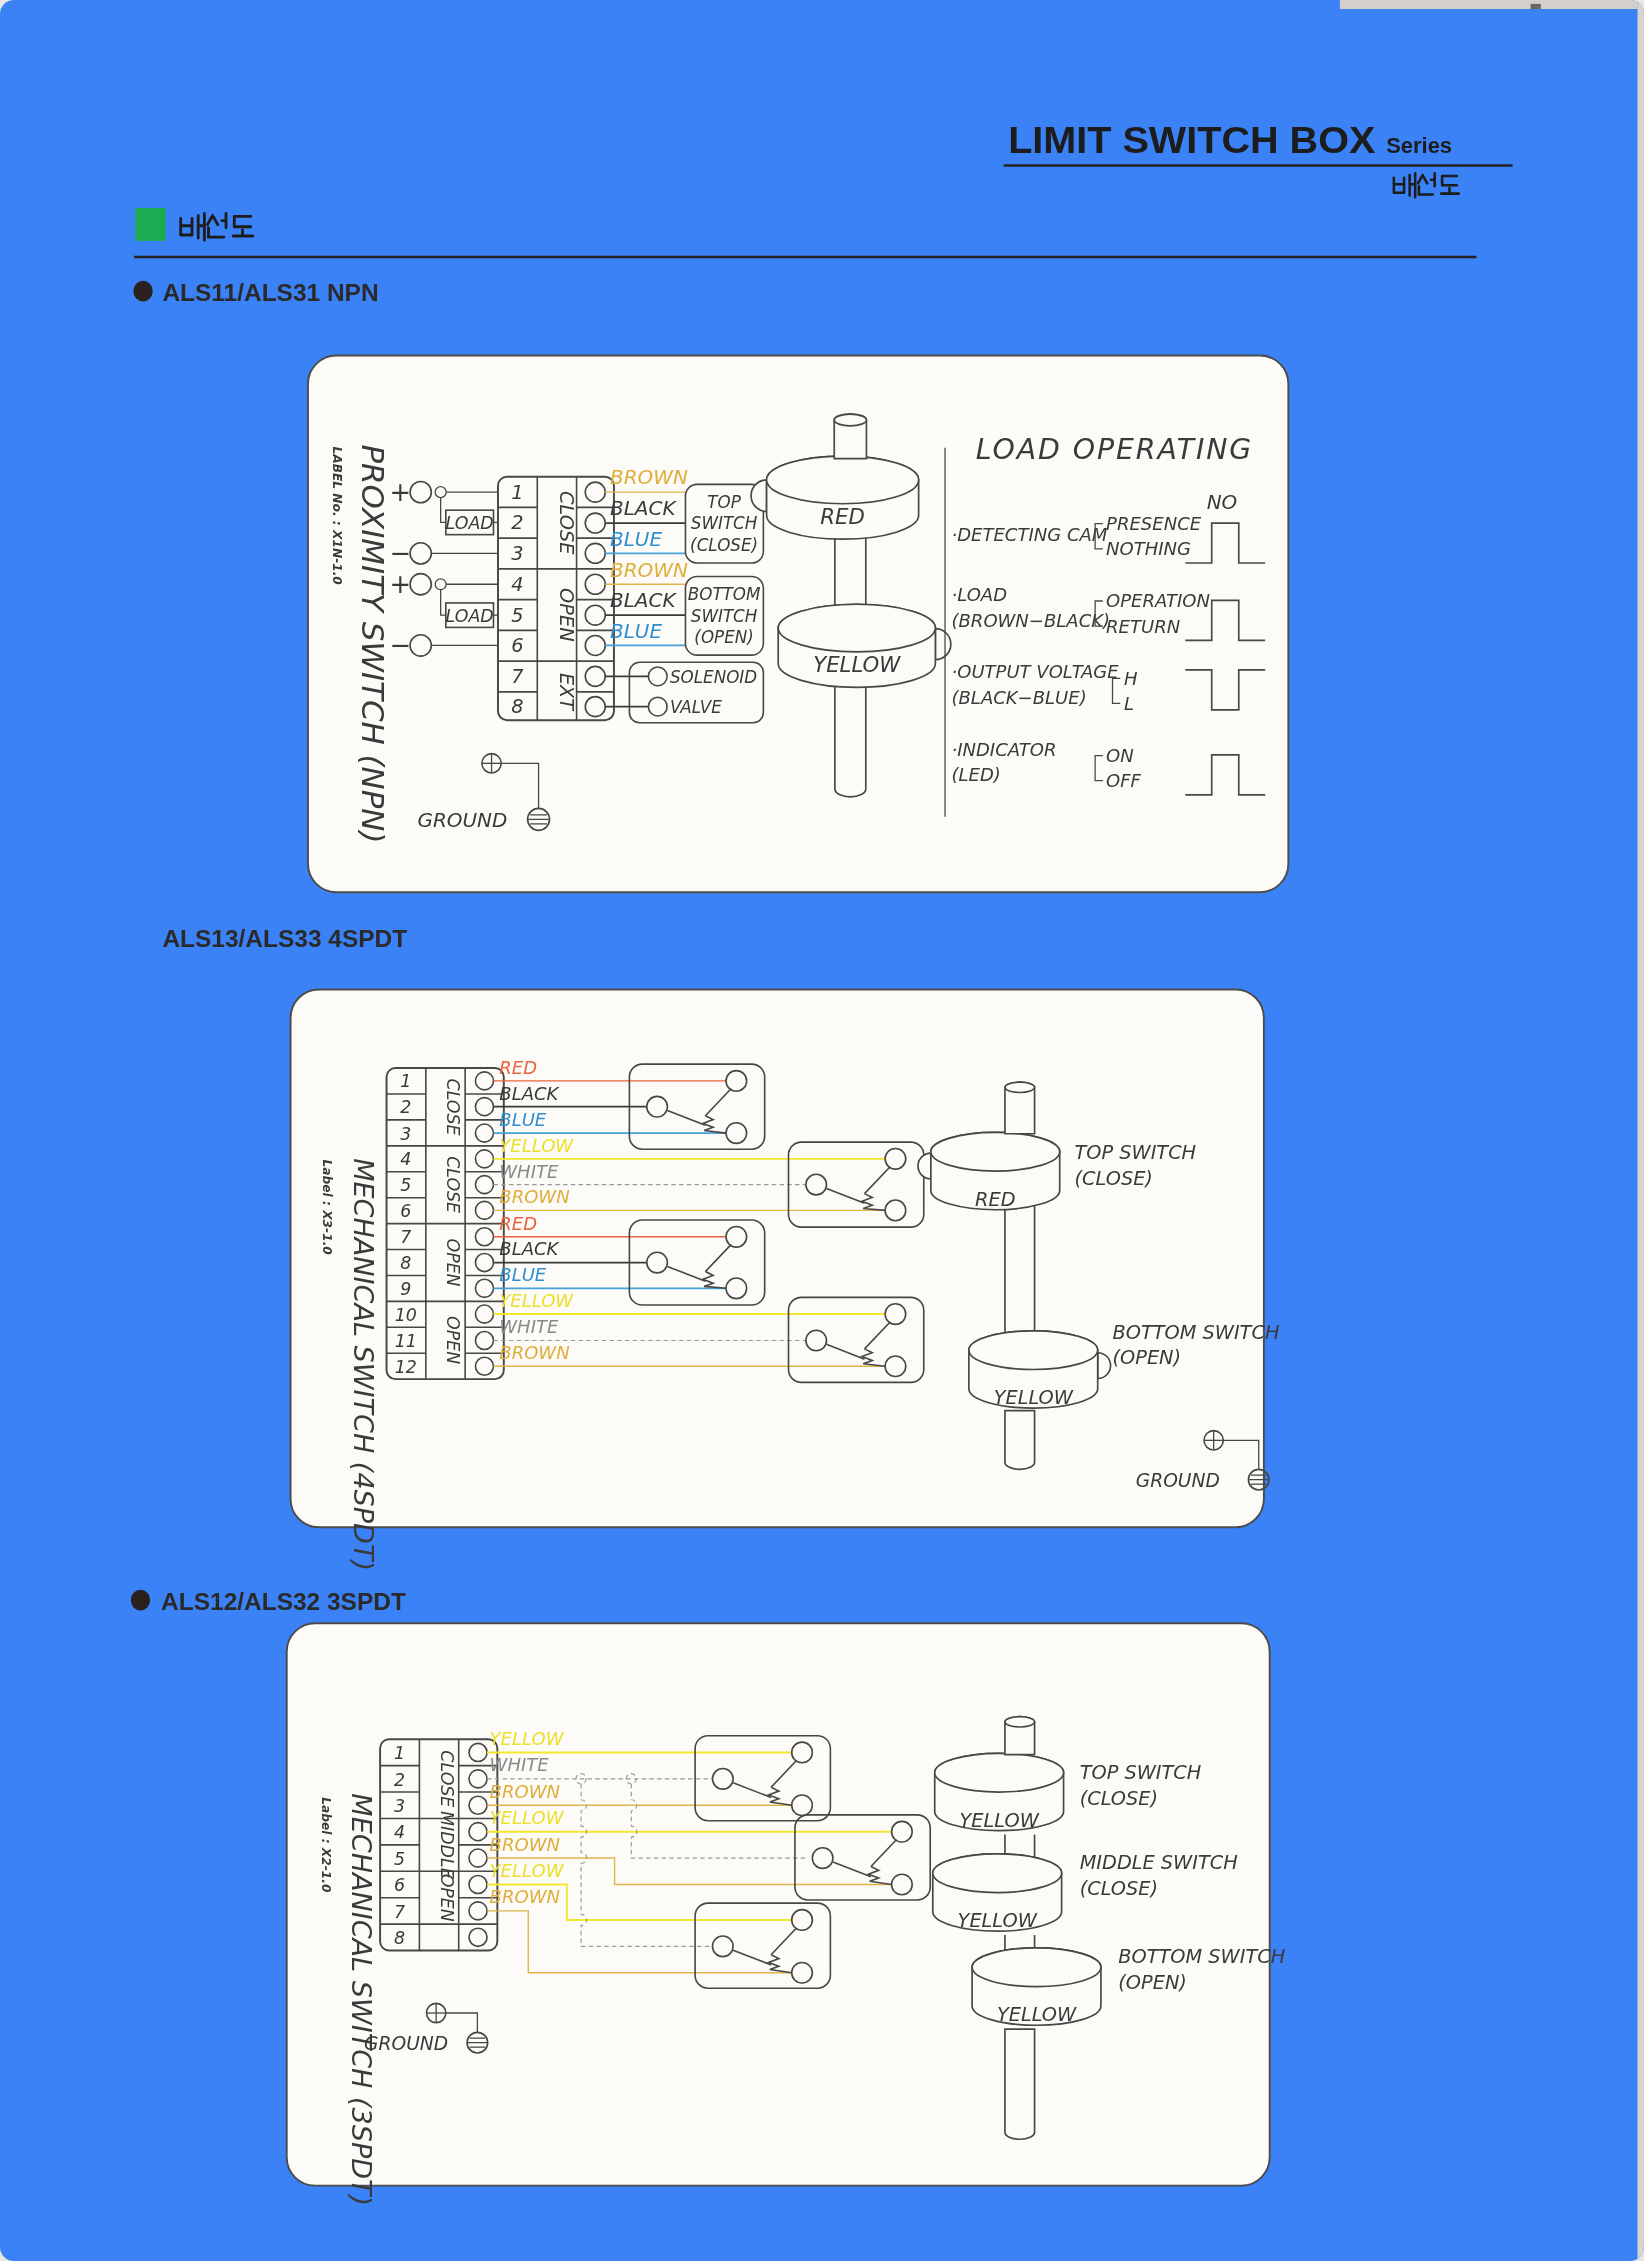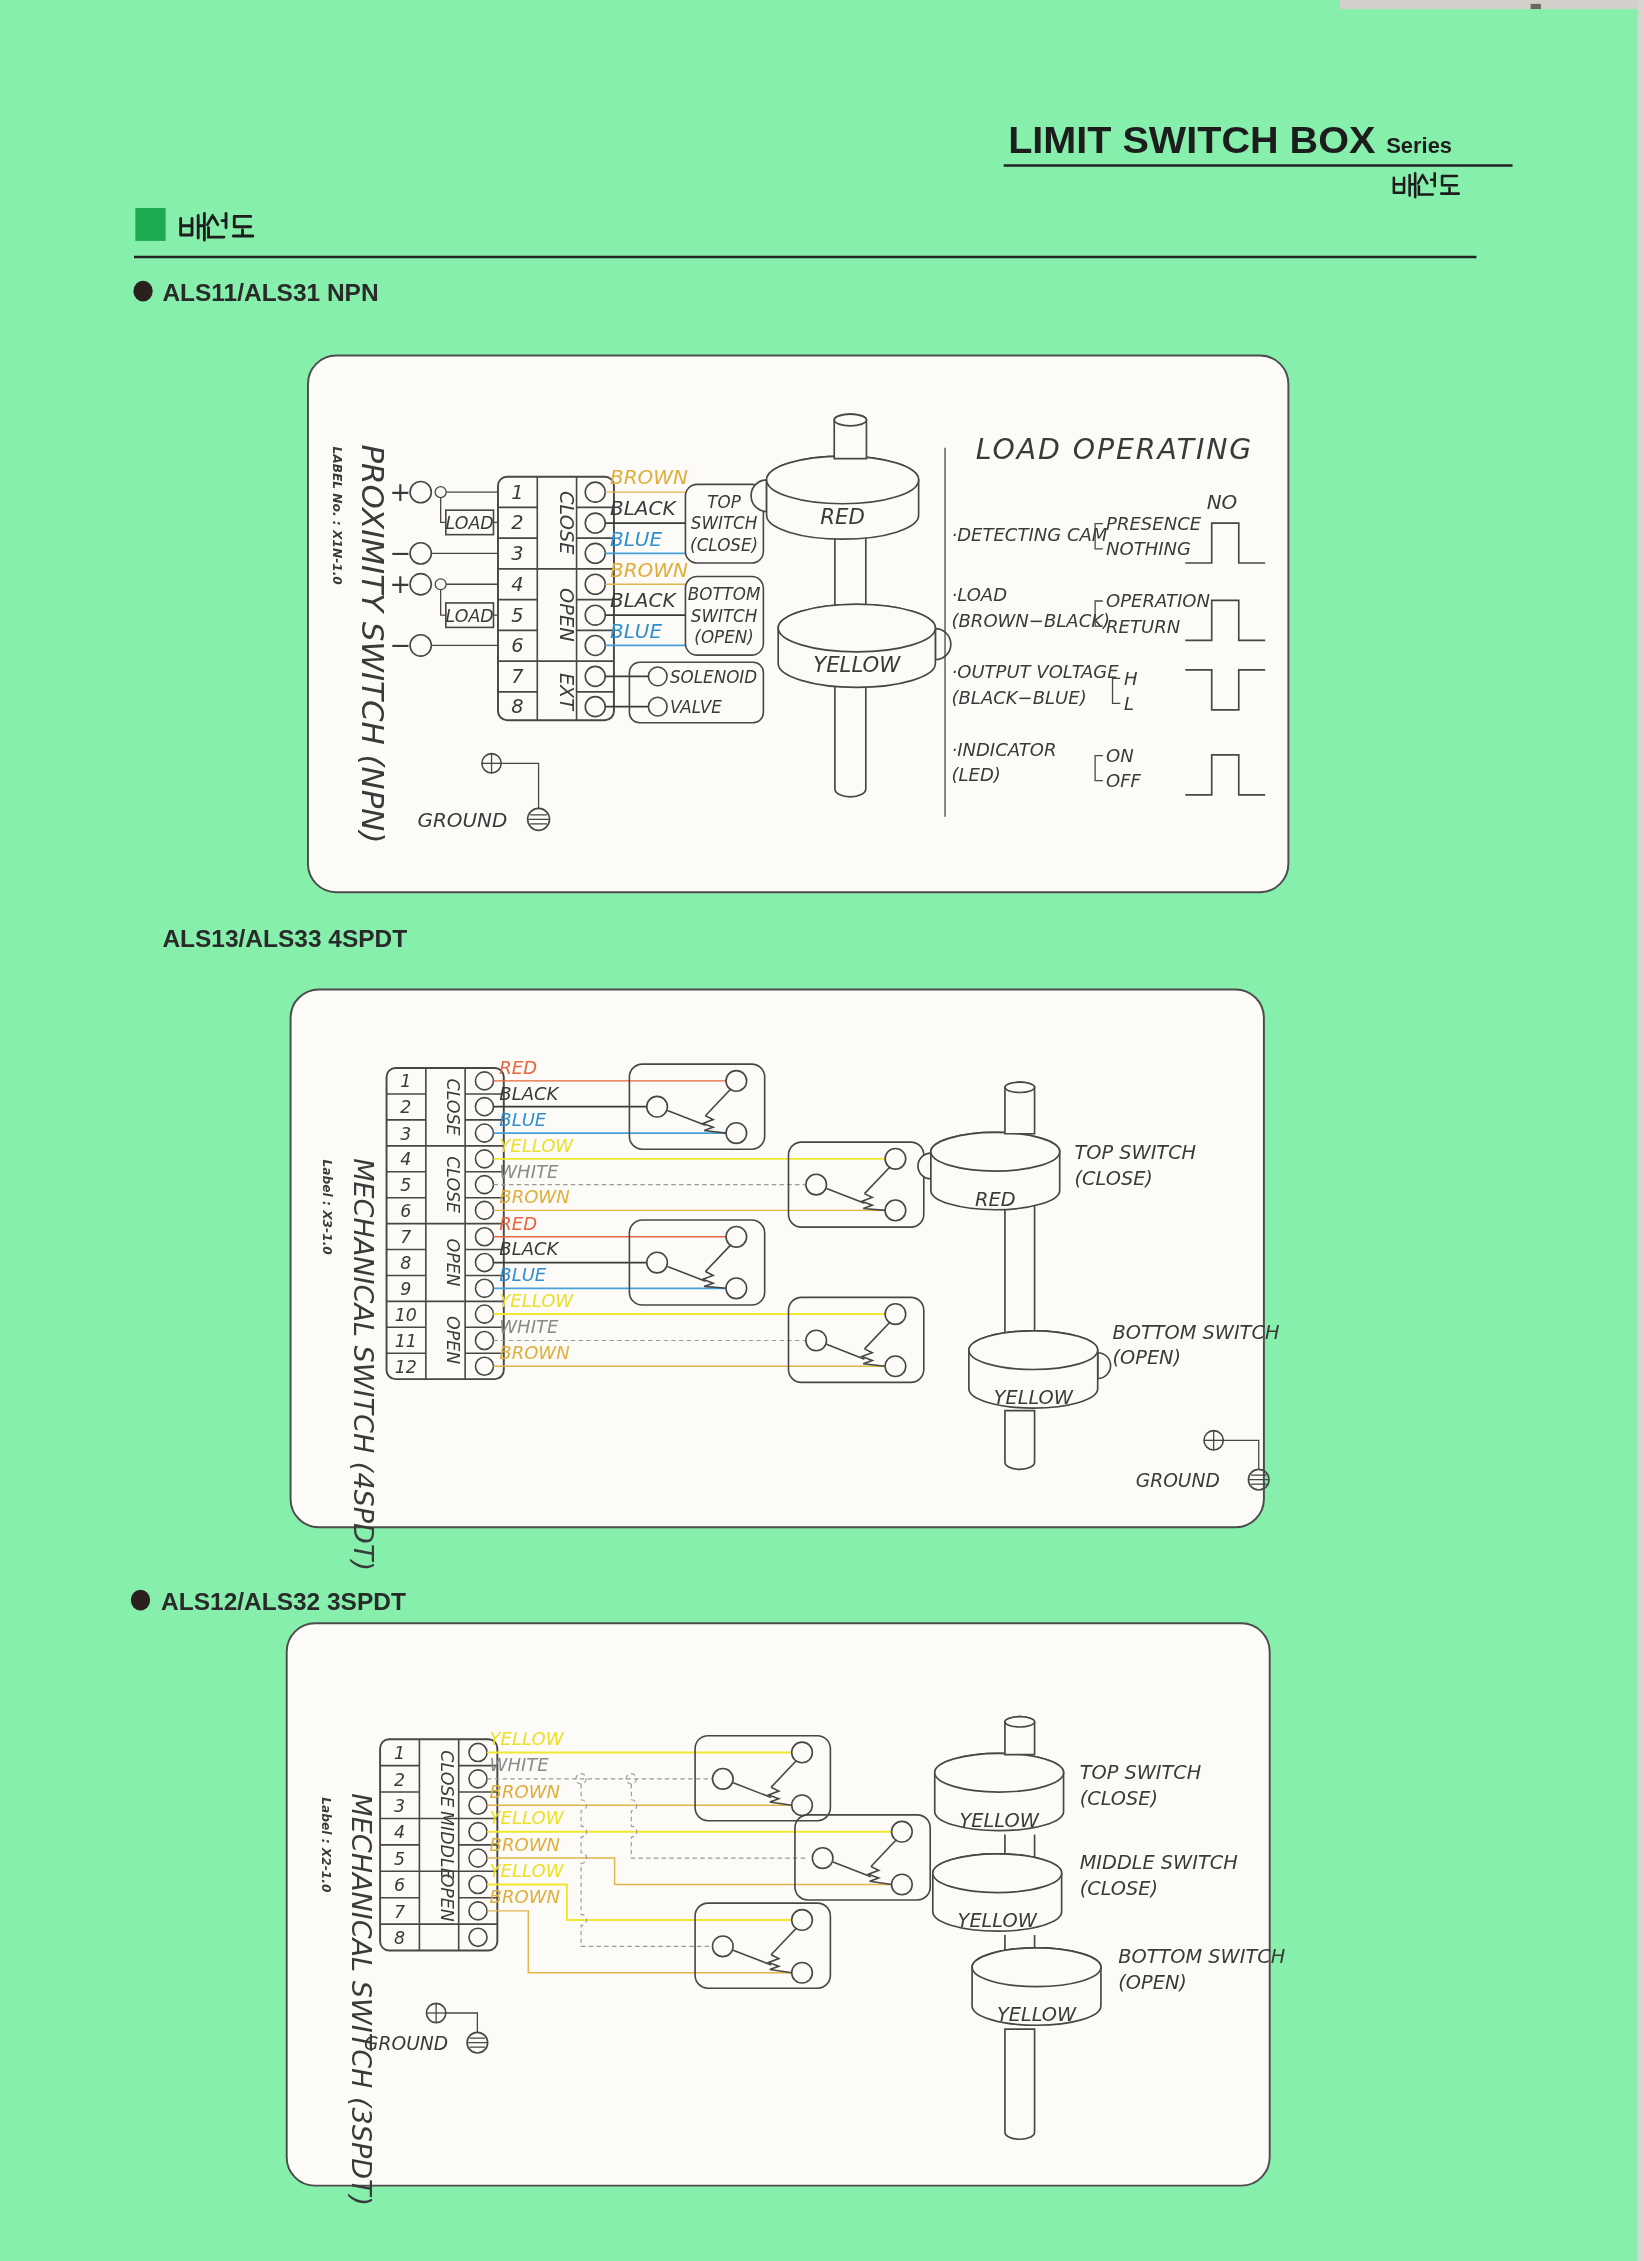--- a/index.html
+++ b/index.html
@@ -1,17 +1,17 @@
 <!DOCTYPE html>
 <html style="font-size:10.3px"><head>
 <meta charset="utf-8">
 <style>
   html,body{margin:0;padding:0;background:#e9e7e2;}
-  #page{position:relative;width:1644px;height:2261px;background:#86efac;overflow:hidden;
-        font-family:"DejaVu Sans",sans-serif;}
+  #page{position:relative;width:1644px;height:2261px;background:#3b82f6;overflow:hidden;
+        font-family:"DejaVu Sans",sans-serif;border-radius:14px;}
   svg text{fill:#3a3a3a;}
   .ital{font-style:italic;}
   .ln{stroke:#474747;stroke-width:2.5;fill:none;}
   .ln2{stroke:#474747;stroke-width:2;fill:none;}
   .card{stroke:#4c4c4c;stroke-width:3;fill:#fcfbf7;}
   .blk{stroke:#474747;stroke-width:3;fill:none;}
   .wave{stroke:#474747;stroke-width:2.6;fill:none;}
   .cam{stroke:#474747;stroke-width:2.6;fill:#fcfbf7;}
   .camline{stroke:#474747;stroke-width:2.6;fill:none;}
   .w-red{stroke:#e8643f;stroke-width:2.2;fill:none;}

